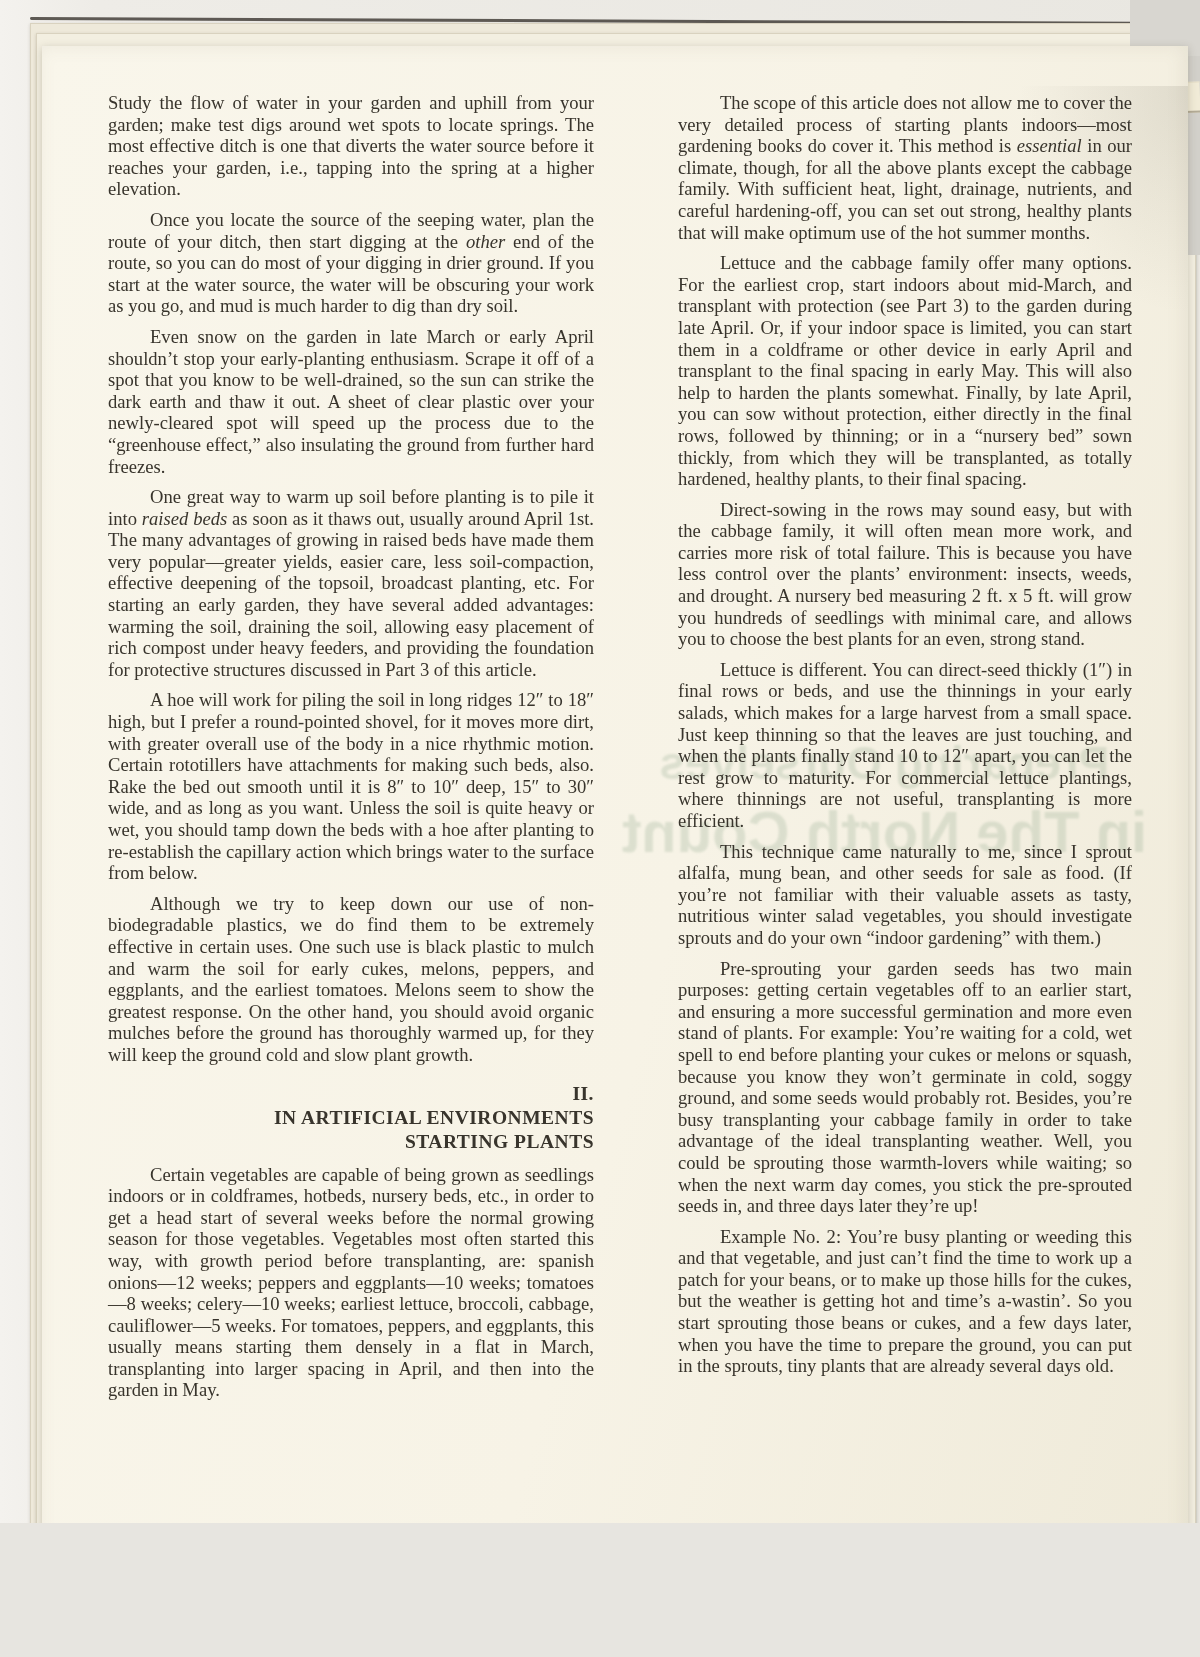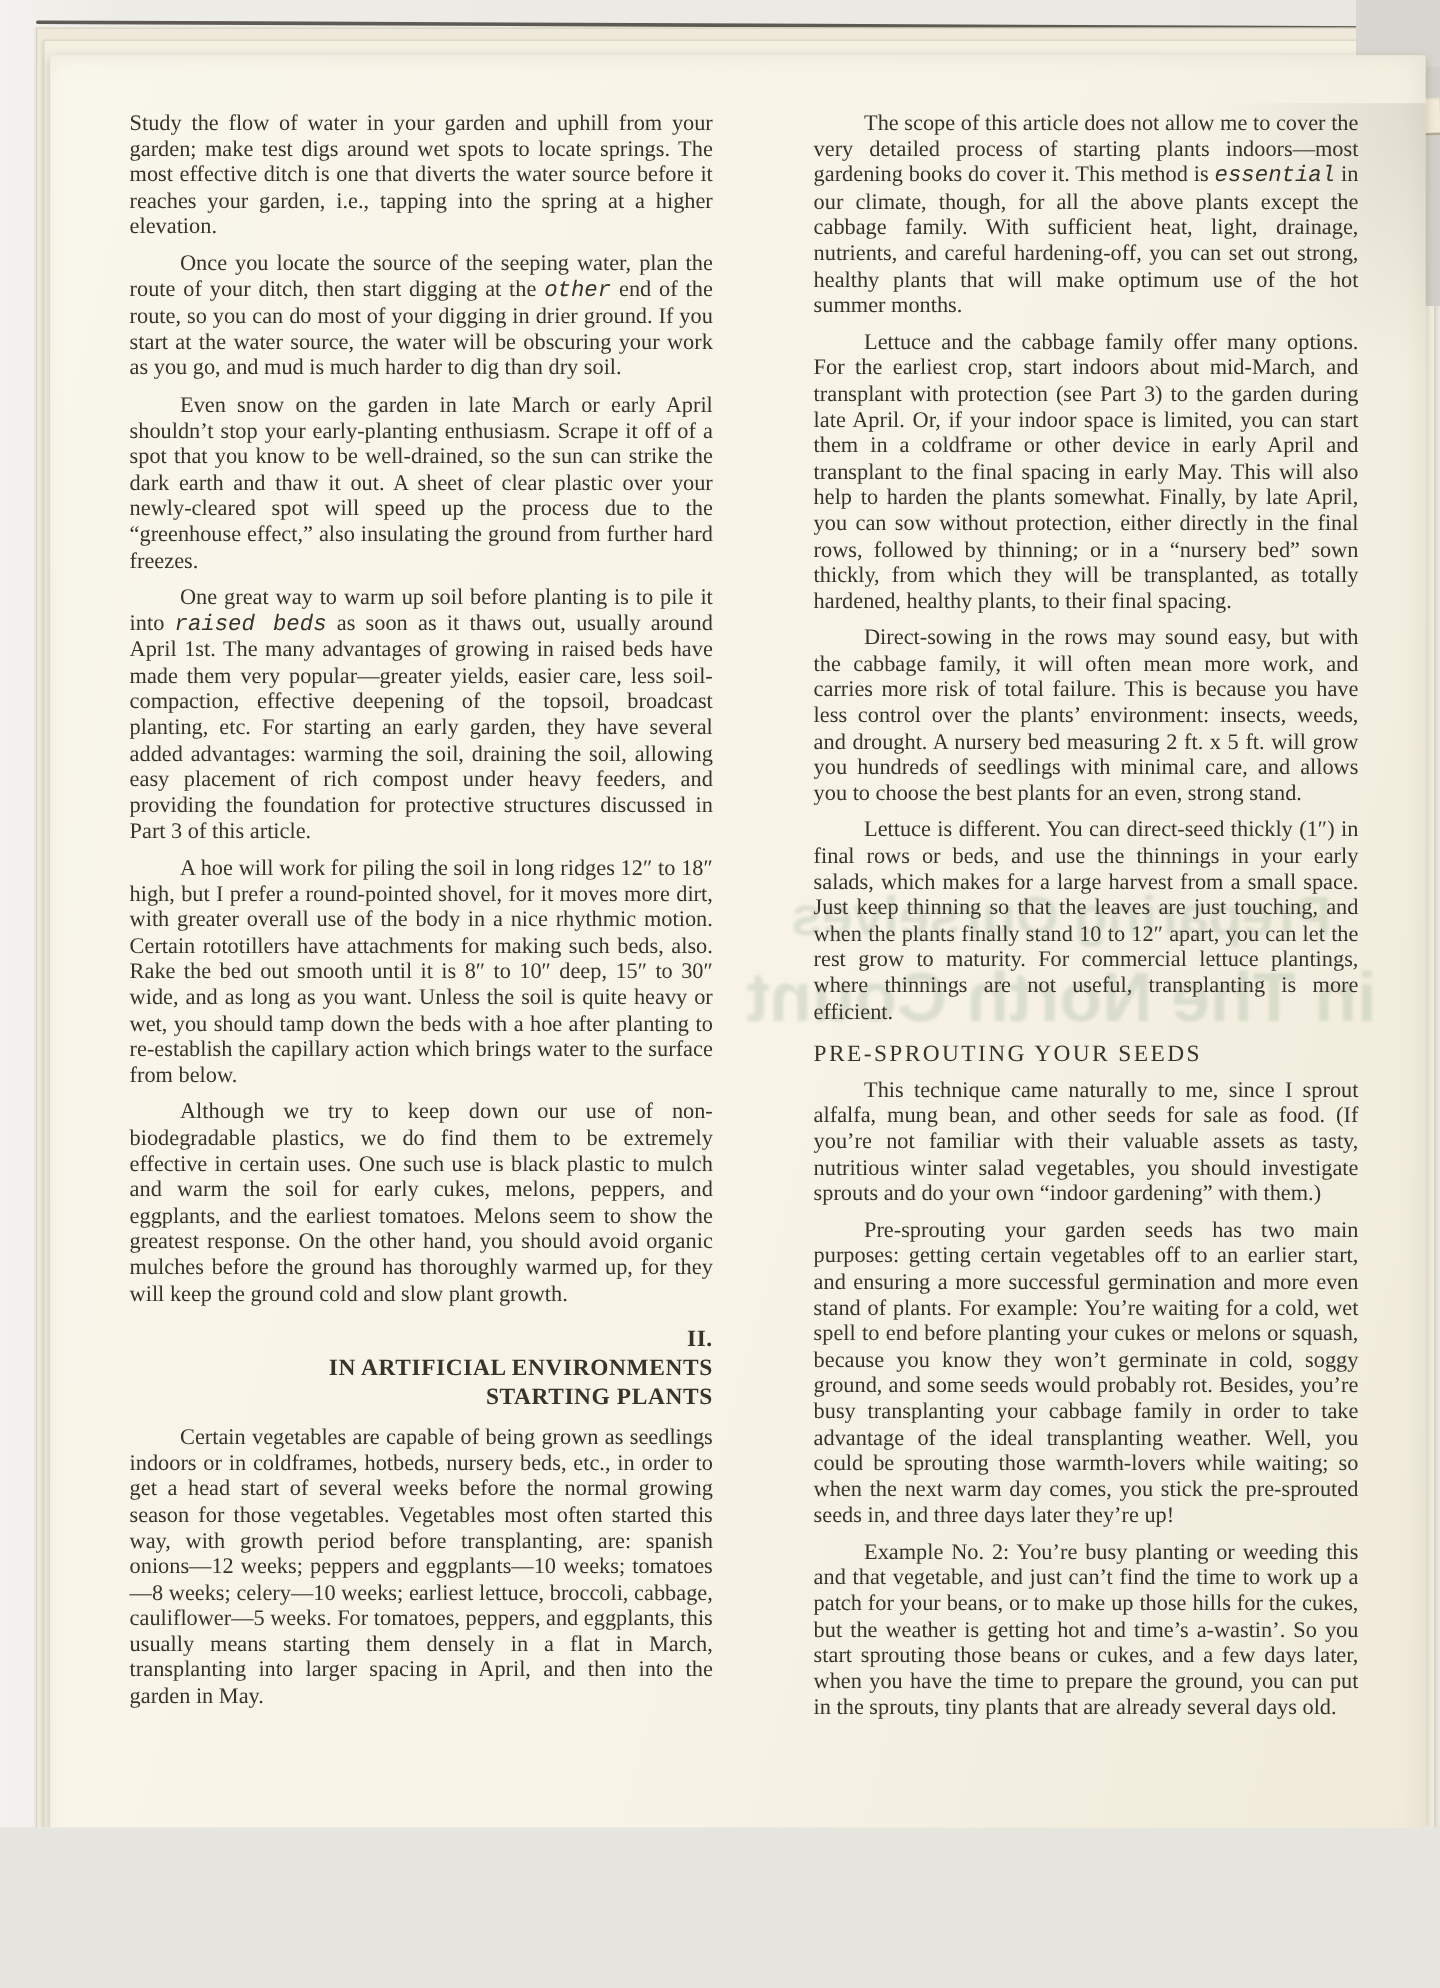--- a/index.html
+++ b/index.html
@@ -42,21 +42,21 @@
   .ghost-l2 { font-size:58px; margin-top:8px; }
   .col {
     position:absolute; top:46px; z-index:1;
     font-size:18.6px; line-height:21.6px; color:#38342c;
     text-align:justify;
   }
   .col-left  { left:66px;  width:486px; }
   .col-right { left:636px; width:454px; }
   .col p { margin:0 0 9px 0; text-indent:42px; }
   .col p.no-indent { text-indent:0; }
-  .col em { font-style:italic;font-family:Liberation Mono, monospace; }
+  .col em { font-style:italic; }
   .section-heading {
     text-align:right; font-weight:bold; font-size:19.5px; line-height:24px;
     letter-spacing:.5px; margin:16px 0 10px 0;
   }
   .subhead { font-size:19.5px; letter-spacing:2px; margin:14px 0 8px 0; }
   .footer {
     position:absolute; left:0; top:1506px; width:100%; z-index:1;
     text-align:center; font-size:18.5px; color:#3c382f;
   }
   .footer .journal { margin-right:26px; }
@@ -92,21 +92,20 @@
         <div>STARTING PLANTS</div>
       </div>
       <p>Certain vegetables are capable of being grown as seedlings indoors or in coldframes, hotbeds, nursery beds, etc., in order to get a head start of several weeks before the normal growing season for those vegetables. Vegetables most often started this way, with growth period before transplanting, are:  spanish onions—12 weeks; peppers and eggplants—10 weeks; tomatoes—8 weeks; celery—10 weeks; earliest lettuce, broccoli, cabbage, cauliflower—5 weeks. For tomatoes, peppers, and eggplants, this usually means starting them densely in a flat in March, transplanting into larger spacing in April, and then into the garden in May.</p>
     </div>
 
     <div class="col col-right">
       <p><span>The scope of this article does not allow me to cover the very detailed process of starting plants indoors—most gardening books do cover it. This method is </span><em>essential</em><span> in our climate, though, for all the above plants except the cabbage family. With sufficient heat, light, drainage, nutrients, and careful hardening-off, you can set out strong, healthy plants that will make optimum use of the hot summer months.</span></p>
       <p>Lettuce and the cabbage family offer many options. For the earliest crop, start indoors about mid-March, and transplant with protection (see Part 3) to the garden during late April. Or, if your indoor space is limited, you can start them in a coldframe or other device in early April and transplant to the final spacing in early May. This will also help to harden the plants somewhat. Finally, by late April, you can sow without protection, either directly in the final rows, followed by thinning; or in a “nursery bed” sown thickly, from which they will be transplanted, as totally hardened, healthy plants, to their final spacing.</p>
       <p>Direct-sowing in the rows may sound easy, but with the cabbage family, it will often mean more work, and carries more risk of total failure. This is because you have less control over the plants’ environment:  insects, weeds, and drought. A nursery bed measuring 2 ft. x 5 ft. will grow you hundreds of seedlings with minimal care, and allows you to choose the best plants for an even, strong stand.</p>
       <p>Lettuce is different. You can direct-seed thickly (1″) in final rows or beds, and use the thinnings in your early salads, which makes for a large harvest from a small space. Just keep thinning so that the leaves are just touching, and when the plants finally stand 10 to 12″ apart, you can let the rest grow to maturity. For commercial lettuce plantings, where thinnings are not useful, transplanting is more efficient.</p>
-      <div class="subhead">PRE-SPROUTING YOUR SEEDS</div>
       <p>This technique came naturally to me, since I sprout alfalfa, mung bean, and other seeds for sale as food. (If you’re not familiar with their valuable assets as tasty, nutritious winter salad vegetables, you should investigate sprouts and do your own “indoor gardening” with them.)</p>
       <p>Pre-sprouting your garden seeds has two main purposes:  getting certain vegetables off to an earlier start, and ensuring a more successful germination and more even stand of plants. For example:  You’re waiting for a cold, wet spell to end before planting your cukes or melons or squash, because you know they won’t germinate in cold, soggy ground, and some seeds would probably rot. Besides, you’re busy transplanting your cabbage family in order to take advantage of the ideal transplanting weather. Well, you could be sprouting those warmth-lovers while waiting; so when the next warm day comes, you stick the pre-sprouted seeds in, and three days later they’re up!</p>
       <p>Example No. 2:  You’re busy planting or weeding this and that vegetable, and just can’t find the time to work up a patch for your beans, or to make up those hills for the cukes, but the weather is getting hot and time’s a-wastin’. So you start sprouting those beans or cukes, and a few days later, when you have the time to prepare the ground, you can put in the sprouts, tiny plants that are already several days old.</p>
     </div>
 
     <div class="footer">
       <span class="journal">Rootdrinker</span><span class="pagenum">6</span>
     </div>
 
     <div class="corner-shade"></div>

